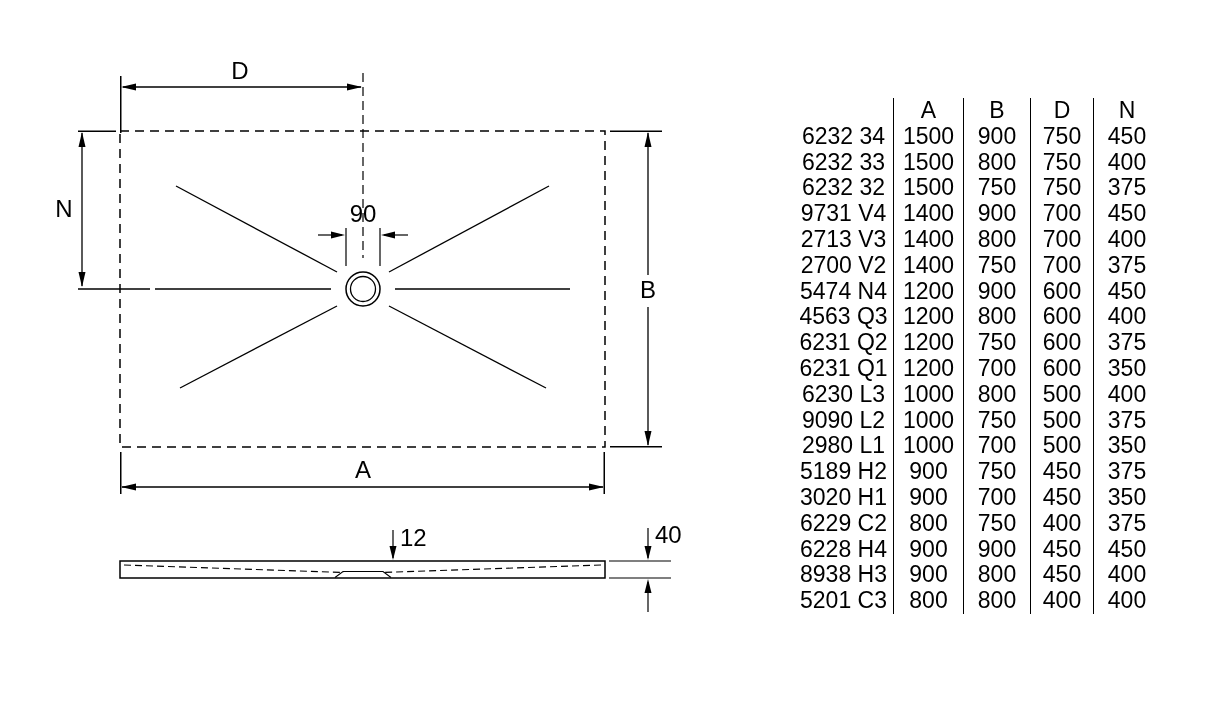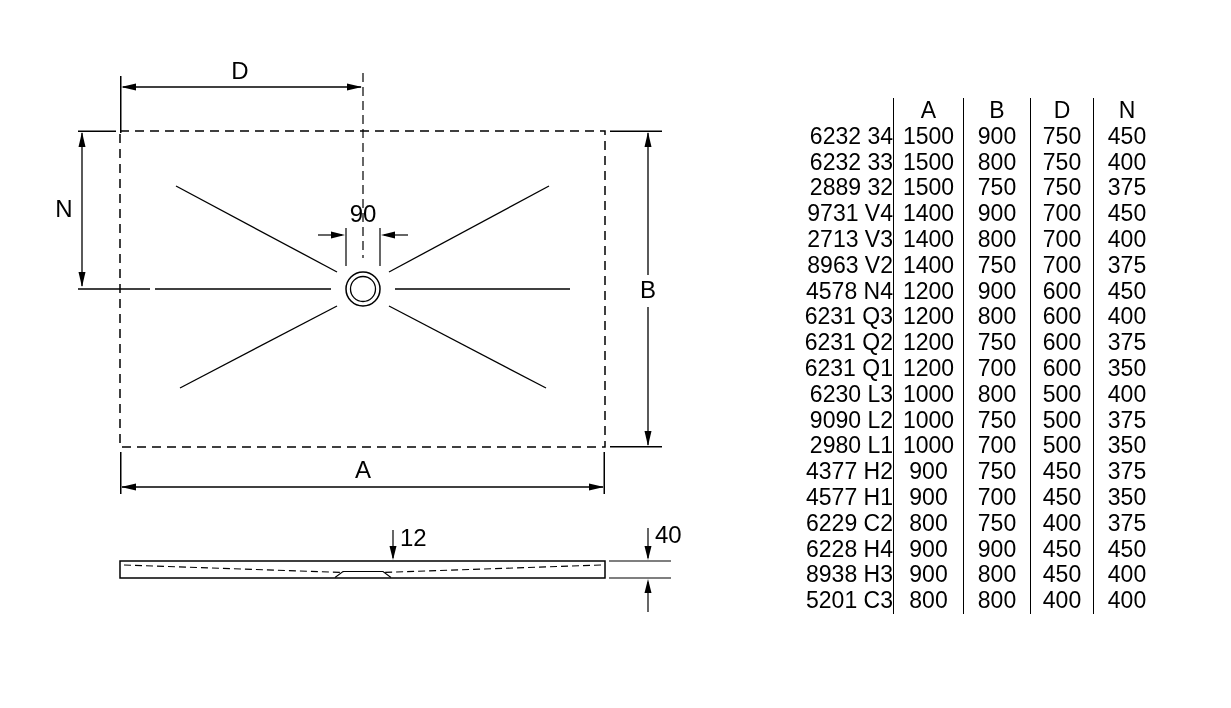--- a/index.html
+++ b/index.html
@@ -34,21 +34,21 @@
     grid-auto-rows: 25.8px;
     font-size: 23px;
     color: #000000;
   }
   #dim-table .cell {
     line-height: 25.8px;
     white-space: nowrap;
     overflow: hidden;
   }
   #dim-table .model {
-    text-align: right;
+    text-align: center;
     padding-left: 6px;
   }
   #dim-table .val {
     text-align: center;
     border-left: 1.5px solid #000000;
   }
 </style>
 </head>
 <body>
 
@@ -154,46 +154,46 @@
       <div class="cell model">6232 34</div>
       <div class="cell val">1500</div>
       <div class="cell val">900</div>
       <div class="cell val">750</div>
       <div class="cell val">450</div>
       <div class="cell model">6232 33</div>
       <div class="cell val">1500</div>
       <div class="cell val">800</div>
       <div class="cell val">750</div>
       <div class="cell val">400</div>
-      <div class="cell model">2889 32</div>
+      <div class="cell model">6232 32</div>
       <div class="cell val">1500</div>
       <div class="cell val">750</div>
       <div class="cell val">750</div>
       <div class="cell val">375</div>
       <div class="cell model">9731 V4</div>
       <div class="cell val">1400</div>
       <div class="cell val">900</div>
       <div class="cell val">700</div>
       <div class="cell val">450</div>
       <div class="cell model">2713 V3</div>
       <div class="cell val">1400</div>
       <div class="cell val">800</div>
       <div class="cell val">700</div>
       <div class="cell val">400</div>
-      <div class="cell model">8963 V2</div>
+      <div class="cell model">2700 V2</div>
       <div class="cell val">1400</div>
       <div class="cell val">750</div>
       <div class="cell val">700</div>
       <div class="cell val">375</div>
-      <div class="cell model">4578 N4</div>
-      <div class="cell val">1200</div>
-      <div class="cell val">900</div>
-      <div class="cell val">600</div>
-      <div class="cell val">450</div>
-      <div class="cell model">6231 Q3</div>
+      <div class="cell model">5474 N4</div>
+      <div class="cell val">1200</div>
+      <div class="cell val">900</div>
+      <div class="cell val">600</div>
+      <div class="cell val">450</div>
+      <div class="cell model">4563 Q3</div>
       <div class="cell val">1200</div>
       <div class="cell val">800</div>
       <div class="cell val">600</div>
       <div class="cell val">400</div>
       <div class="cell model">6231 Q2</div>
       <div class="cell val">1200</div>
       <div class="cell val">750</div>
       <div class="cell val">600</div>
       <div class="cell val">375</div>
       <div class="cell model">6231 Q1</div>
@@ -209,26 +209,26 @@
       <div class="cell model">9090 L2</div>
       <div class="cell val">1000</div>
       <div class="cell val">750</div>
       <div class="cell val">500</div>
       <div class="cell val">375</div>
       <div class="cell model">2980 L1</div>
       <div class="cell val">1000</div>
       <div class="cell val">700</div>
       <div class="cell val">500</div>
       <div class="cell val">350</div>
-      <div class="cell model">4377 H2</div>
-      <div class="cell val">900</div>
-      <div class="cell val">750</div>
-      <div class="cell val">450</div>
-      <div class="cell val">375</div>
-      <div class="cell model">4577 H1</div>
+      <div class="cell model">5189 H2</div>
+      <div class="cell val">900</div>
+      <div class="cell val">750</div>
+      <div class="cell val">450</div>
+      <div class="cell val">375</div>
+      <div class="cell model">3020 H1</div>
       <div class="cell val">900</div>
       <div class="cell val">700</div>
       <div class="cell val">450</div>
       <div class="cell val">350</div>
       <div class="cell model">6229 C2</div>
       <div class="cell val">800</div>
       <div class="cell val">750</div>
       <div class="cell val">400</div>
       <div class="cell val">375</div>
       <div class="cell model">6228 H4</div>

